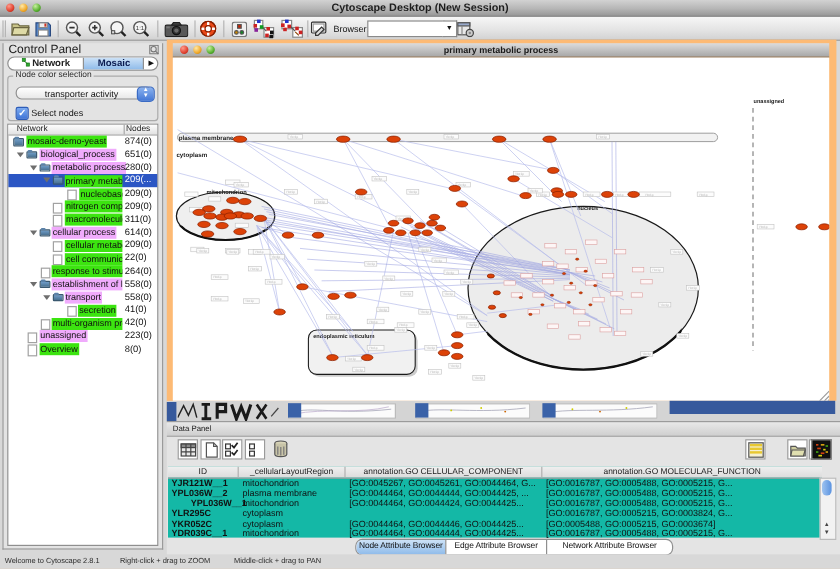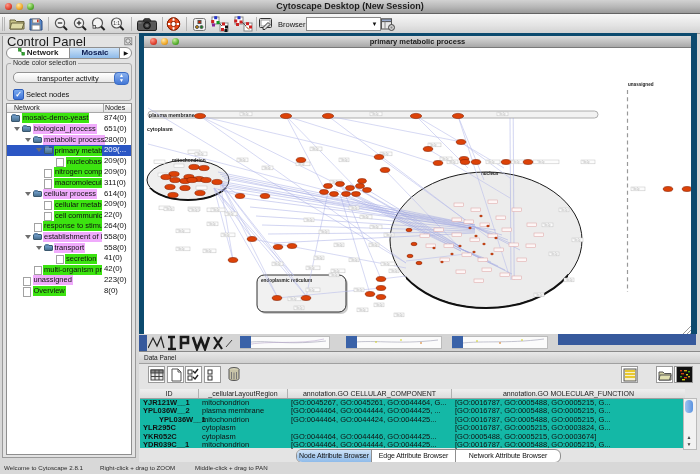--- a/index.html
+++ b/index.html
@@ -14,21 +14,21 @@
 
 #toolbar{left:0;top:14px;width:700px;height:19px;
  background:linear-gradient(#f7f7f7,#e3e3e3 60%,#d2d2d2);border-bottom:1px solid #9b9b9b;}
 .sep{position:absolute;top:3px;width:1px;height:14px;background:#b5b5b5;}
 #toolbar svg{position:absolute;}
 .searchlbl{position:absolute;left:278px;top:6px;font-size:7.5px;color:#111;}
 #searchfield{left:306px;top:3px;width:63px;height:12px;background:#fff;border:1px solid #8a8a8a;}
 #searcharrow{left:369px;top:3px;width:11px;height:12px;background:#fff;border:1px solid #8a8a8a;border-left:none;font-size:6px;line-height:12px;text-align:center;color:#111;}
 
 #cpanel{left:2px;top:36px;width:132px;height:421px;background:#e3e3e3;border:1px solid #9a9a9a;border-top:none;}
-#cphead{left:0;top:0;width:132px;height:11px;font-size:13px;color:#1a1a1a;padding-left:4px;line-height:11px;}
+#cphead{left:0;top:0;width:132px;height:11px;font-size:10px;color:#1a1a1a;padding-left:4px;line-height:11px;}
 #cptabs{left:3px;top:11px;width:124px;height:10px;background:#fff;border:1px solid #8f8f8f;border-radius:6px;overflow:hidden;}
 #tabnet{left:0;top:0;width:62px;height:10px;font-size:8px;font-weight:bold;color:#222;text-align:center;line-height:10px;}
 #tabmosaic{left:62px;top:0;width:50px;height:10px;background:linear-gradient(#cde2f7,#8fbbea);font-size:8px;font-weight:bold;color:#0a1a50;text-align:center;line-height:10px;border-left:1px solid #8f8f8f;}
 #tabarr{left:112px;top:0;width:12px;height:10px;border-left:1px solid #8f8f8f;font-size:6px;text-align:center;line-height:10px;color:#111;}
 #groupbox{left:3px;top:27px;width:124px;height:36px;border:1px solid #ababab;border-radius:3px;}
 #grouplbl{left:8px;top:22.5px;font-size:7px;color:#2c2c2c;background:#e3e3e3;padding:0 2px;}
 #combo{left:10px;top:36px;width:114px;height:11px;background:linear-gradient(#fff,#e8e8e8);border:1px solid #939393;border-radius:5px;font-size:7.5px;color:#111;text-align:center;line-height:11px;padding-right:4px;box-sizing:border-box;}
 #combobtn{left:111px;top:36px;width:13px;height:11px;background:linear-gradient(#8ab2ef,#4377d6);border:1px solid #3a6bc4;border-radius:4px;color:#fff;font-size:5px;line-height:5px;text-align:center;}
 #cbx{left:10px;top:53px;width:9px;height:9px;background:linear-gradient(#7aaaf0,#3f74d8);border:1px solid #2d5cb8;border-radius:2px;color:#fff;font-size:8px;line-height:9px;text-align:center;font-weight:bold;}
 #cbxlbl{left:23px;top:54px;font-size:7.5px;color:#111;}
@@ -37,21 +37,21 @@
 .trow{position:absolute;left:0;width:124px;height:10.8px;font-size:7.5px;line-height:10.8px;white-space:nowrap;}
 .trow .nm{position:absolute;top:0.4px;height:10px;line-height:10px;padding:0 1px;color:#101010;overflow:hidden;}
 .trow .ct{position:absolute;left:97px;top:0;color:#111;font-size:7.8px;}
 .gbg{background:#3ce410;}
 .rbg{background:#f0abfc;}
 .exp{position:absolute;top:3px;width:0;height:0;border-left:3.2px solid transparent;border-right:3.2px solid transparent;border-top:4.5px solid #6e6e6e;}
 .fold{position:absolute;top:2px;width:9px;height:6.5px;background:linear-gradient(#6f9cc8,#49708f);border:1px solid #3a586f;border-radius:1px;box-sizing:border-box;}
 .fold:before{content:"";position:absolute;left:0;top:-2px;width:4px;height:2px;background:#5c82a8;border-radius:1px 1px 0 0;}
 .page{position:absolute;top:1.5px;width:6px;height:7.5px;background:#fff;border:1px solid #a2a2a2;}
 
-#netwin{left:139px;top:33px;width:558px;height:313px;background:#0c4a6e;}
+#netwin{left:139px;top:33px;width:558px;height:313px;background:#fdba74;}
 #nettitle{left:5px;top:3px;width:547px;height:11px;background:linear-gradient(#dcdcdc,#a8a8a8);border-bottom:1px solid #7a7a7a;}
 #nettitle .t{width:100%;text-align:center;font-size:7.5px;font-weight:bold;color:#1a1a1a;line-height:11px;}
 #netcanvas{left:5px;top:15px;width:547px;height:286px;background:#ffffff;}
 
 #bstrip{left:139px;top:334px;width:561px;height:17px;background:#d4d4d4;}
 
 #dpanel{left:139px;top:351px;width:561px;height:111px;background:#e4e4e4;border-top:1px solid #8a8a8a;}
 #dphead{left:0;top:0;width:561px;height:11px;background:linear-gradient(#e8e8e8,#cfcfcf);border-bottom:1px solid #a0a0a0;font-size:6.5px;color:#1a1a1a;padding-left:5px;line-height:11px;}
 .dbox{position:absolute;top:14px;width:17px;height:17px;background:#fff;border:1px solid #9a9a9a;box-sizing:border-box;}
 #dtable{left:1px;top:37px;width:545px;height:59px;background:#14b8a6;font-size:7.5px;}

